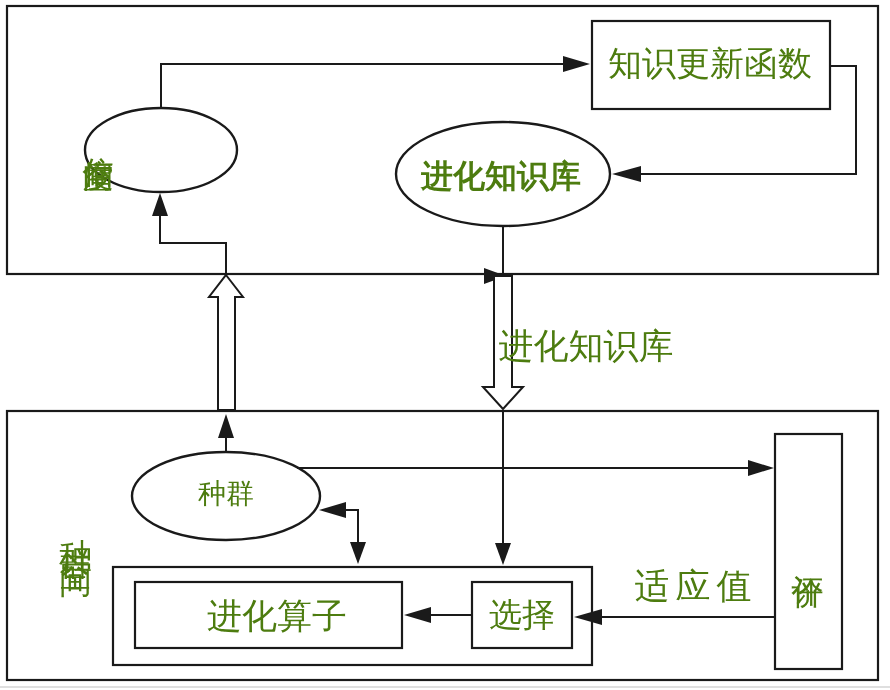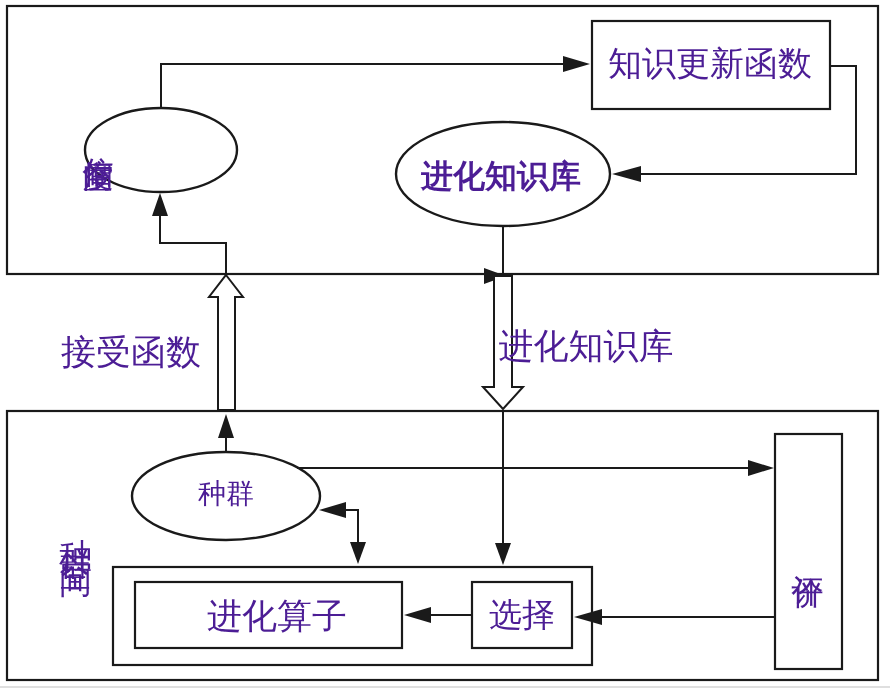--- a/index.html
+++ b/index.html
@@ -7,21 +7,21 @@
     position:relative;
     width:890px;height:690px;
     background:#ffffff;
     font-family:"Liberation Serif","DejaVu Serif",serif;
     overflow:hidden;
   }
   .stage svg{position:absolute;left:0;top:0;}
   .lbl{
     position:absolute;
     transform:translate(-50%,-50%);
-    color:#4c1d95;
+    color:#4d7c0f;
     white-space:nowrap;
     line-height:1;
     user-select:none;
   }
   .lbl.v{
     writing-mode:vertical-rl;
     text-orientation:upright;
     white-space:nowrap;
   }
   .ln{fill:none;stroke:#1a1a1a;stroke-width:2;}
@@ -96,16 +96,16 @@
   <div class="lbl v" style="left:98px;top:135px;font-size:31px;letter-spacing:1px;">信度空间</div>
   <div class="lbl v" style="left:75px;top:530px;font-size:33px;letter-spacing:9px;">种群空间</div>
 
   <div class="lbl" style="left:710px;top:64px;font-size:34px;">知识更新函数</div>
   <div class="lbl" style="left:501px;top:176px;font-size:32px;font-weight:bold;">进化知识库</div>
   <div class="lbl" style="left:226px;top:494px;font-size:28px;">种群</div>
   <div class="lbl" style="left:267px;top:616px;font-size:35px;margin-left:10px;">进化算子</div>
   <div class="lbl" style="left:522px;top:615px;font-size:33px;">选择</div>
   <div class="lbl v" style="left:808px;top:552px;font-size:32px;letter-spacing:3px;">评价</div>
 
-  <div class="lbl" style="left:131px;top:352px;font-size:35px;">接受函数</div>
   <div class="lbl" style="left:586px;top:346px;font-size:35px;">进化知识库</div>
+  <div class="lbl" style="left:696px;top:586px;font-size:35px;letter-spacing:6px;">适应值</div>
 
 </div>
 
 </body></html>

